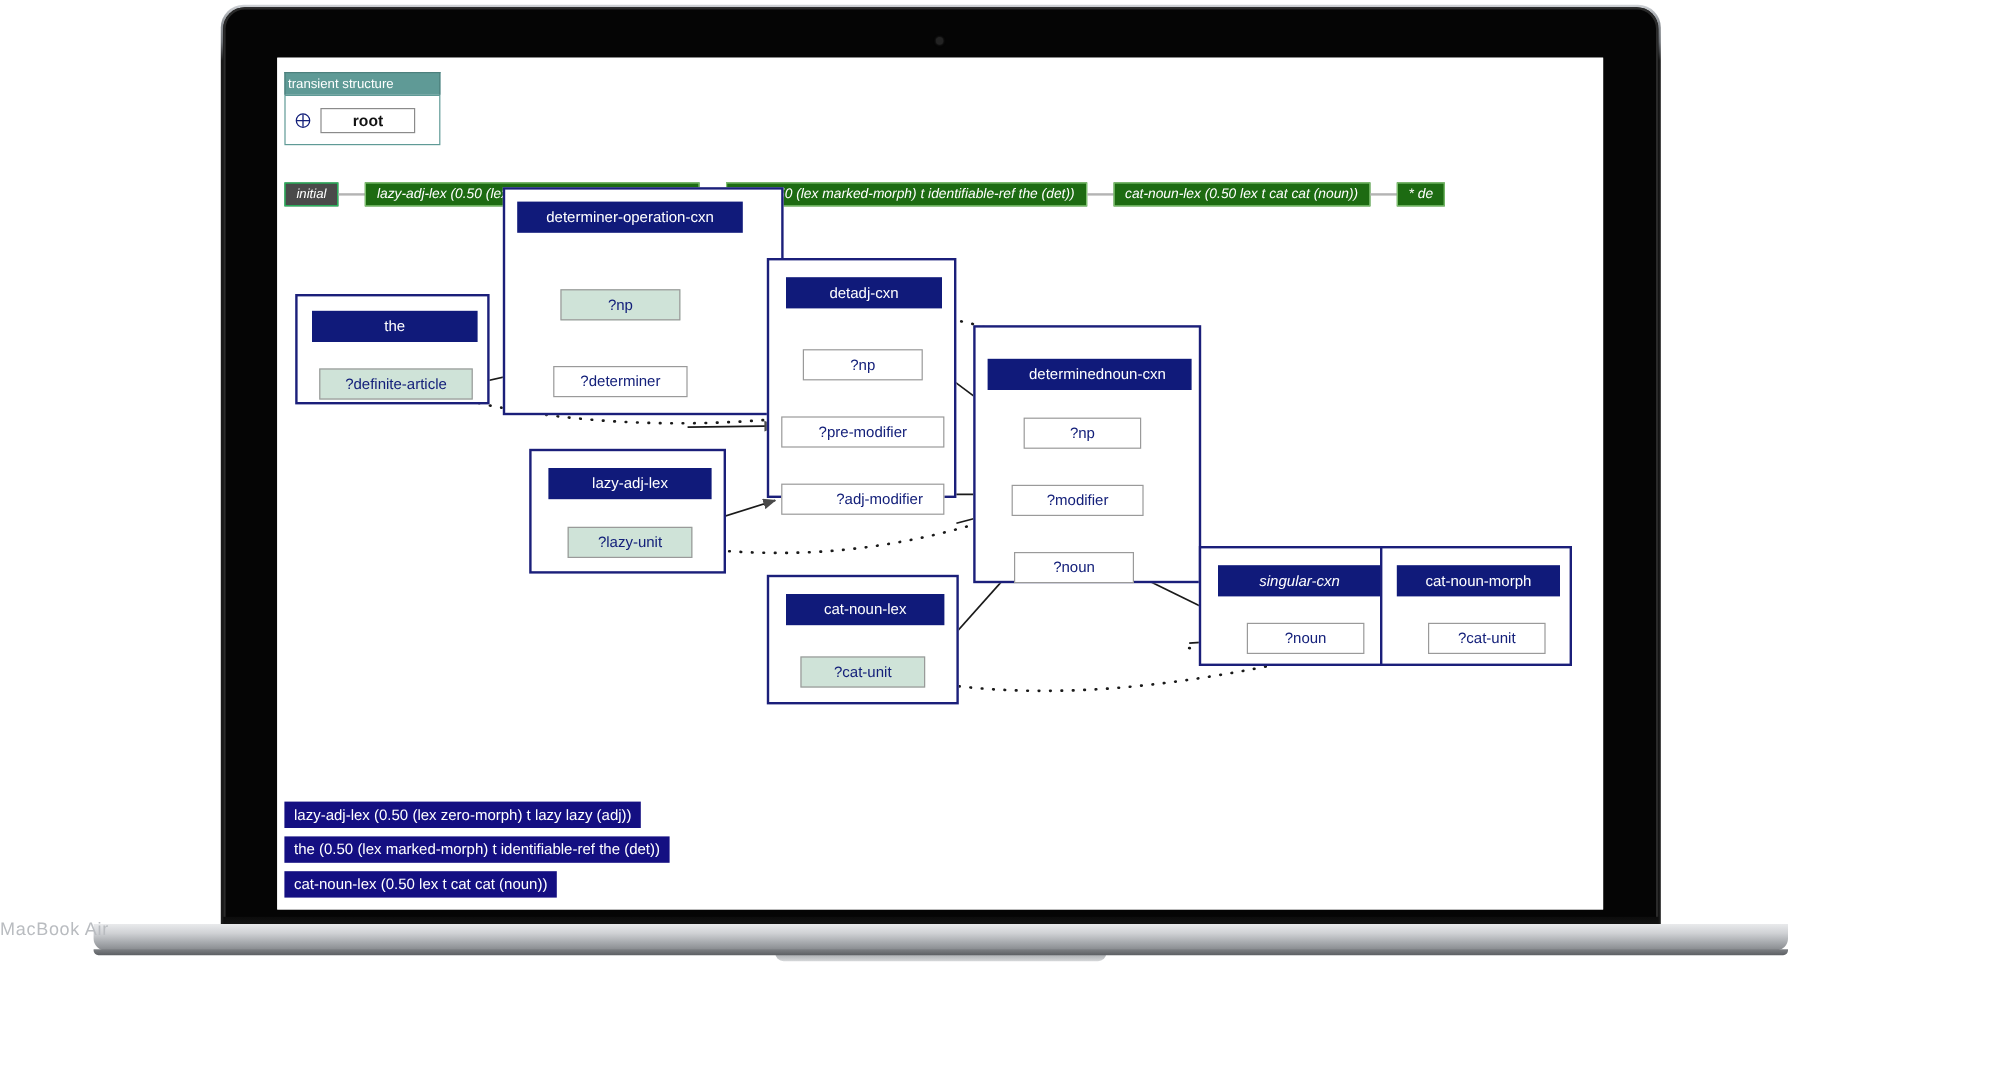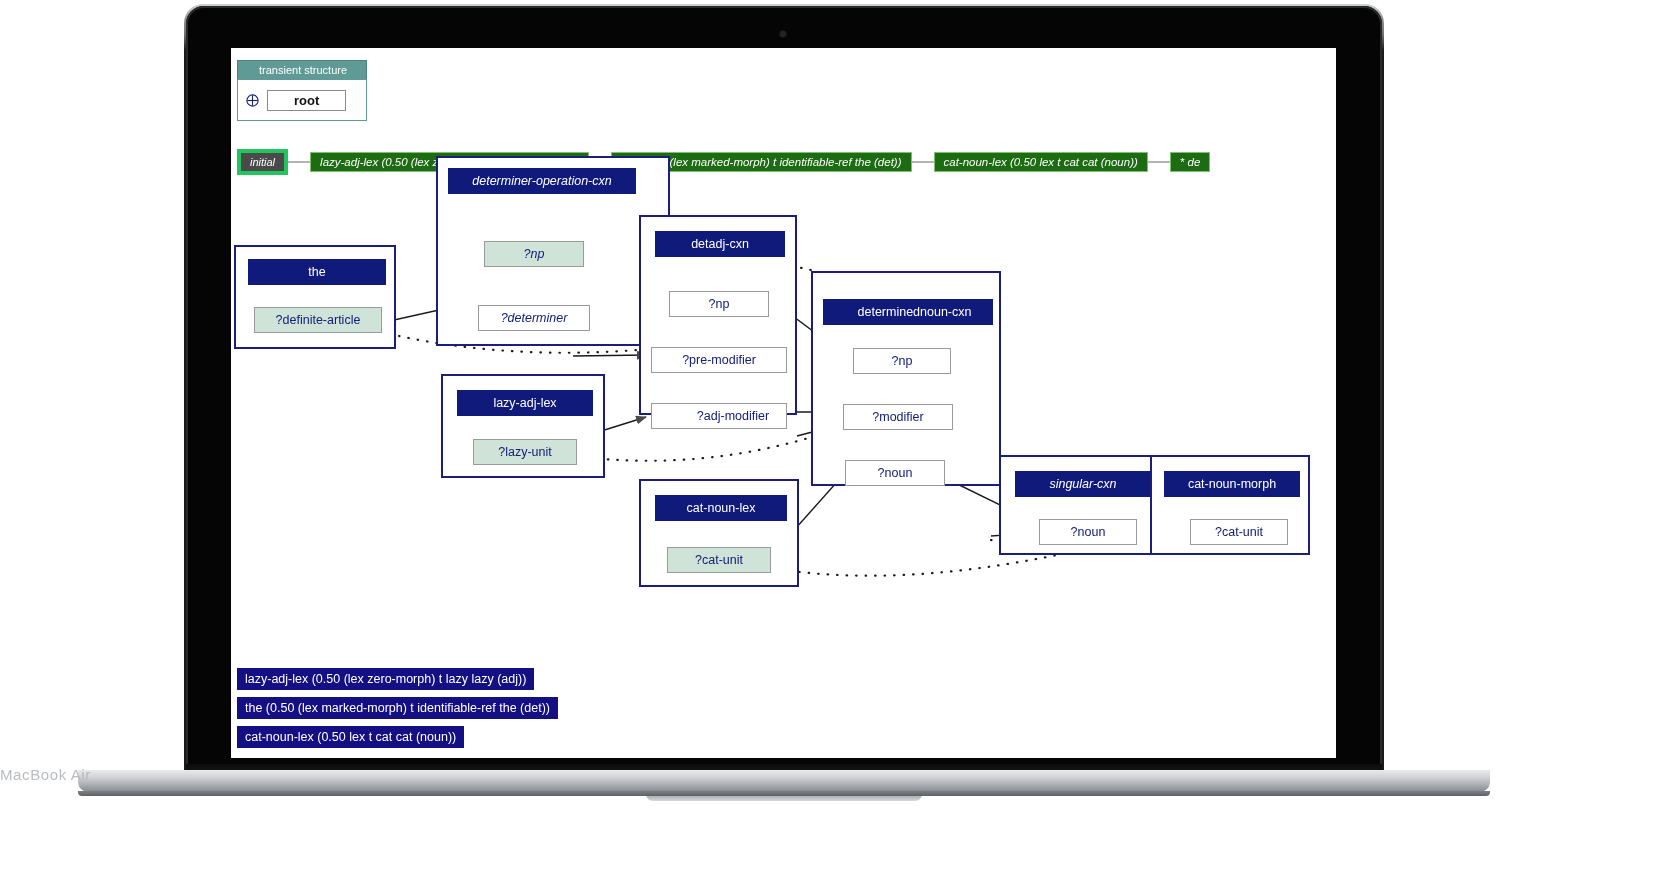--- a/index.html
+++ b/index.html
@@ -51,41 +51,41 @@
     background:linear-gradient(180deg,#7d8084 0%, #5d6064 100%);
     border-radius:0 0 4px 4px;
   }
 
   
   #app { position:relative; width:1105px; height:710px; background:#fff; }
 
   
   .ts-panel { position:absolute; left:6px; top:12px; width:130px; }
   .ts-title {
-    background:#5f9a96; color:#ffffff; font-size:11px; padding:3px 6px 3px 21px;
+    background:#5f9a96; color:#ffffff; font-size:11px; padding:3px 6px 3px 2px;
     border:1px solid #4d807d; border-bottom:none; display:inline-block;
     width:130px;
   }
   .ts-body {
     background:#ffffff; border:1px solid #5f9a96; height:42px;
     display:flex; align-items:center; padding-left:8px; gap:8px;
   }
   .plus-icon { width:13px; height:13px; position:relative; display:inline-block; }
   .plus-icon svg { display:block; }
   .root-chip {
     border:1px solid #8b8b8b; background:#ffffff; color:#121212;
     font-size:13px; font-weight:bold; padding:2px 26px;
   }
 
   
   .nodebar { position:absolute; left:6px; top:103px; height:22px; width:1160px;
     display:flex; align-items:center; }
   .nb-initial {
     background:#4a4a4a; color:#ffffff; font-size:11px; font-style:italic;
-    padding:3px 9px; border:4px solid #22c55e;
+    padding:3px 9px; border:1px solid #22c55e;
   }
   .nb-conn { width:22px; height:2px; background:#b4b4b4; }
   .nb-green {
     background:#1d6b12; color:#ffffff; font-size:11.5px; font-style:italic;
     padding:3px 9px; border:1px solid #7dc16e; white-space:nowrap;
   }
 
   
   #graph { position:absolute; left:0; top:140px; width:1105px; height:480px; }
   #graph svg { position:absolute; left:0; top:0; }
@@ -187,25 +187,25 @@
 
           <g stroke="#1a1a1a" stroke-width="2.2" fill="none" stroke-linecap="round" stroke-dasharray="0.5 9">
             <path d="M168,148 C280,172 400,168 500,150"></path>
             <path d="M336,92 C430,56 560,60 690,120"></path>
             <path d="M320,265 C430,282 520,270 610,240"></path>
             <path d="M540,380 C660,400 790,378 900,350"></path>
             <path d="M760,352 C840,368 920,364 1000,345"></path>
             <path d="M700,290 C820,270 930,280 1040,305"></path>
           </g>
         </svg>
-      <div class="cxn-box" style="left: 3px; top: 57px; width: 162px; height: 104px;">
+      <div class="cxn-box" style="left: 15px; top: 57px; width: 162px; height: 92px;">
             <div class="cxn-head" style="left: 12px; top: 12px; width: 138px;">the</div>
             <div class="unit green" style="left: 18px; top: 60px; width: 128px;">?definite-article</div>
           </div>
-          <div class="cxn-box" style="left: 205px; top: -32px; width: 234px; height: 190px; font-style: italic;">
+          <div class="cxn-box" style="left: 188px; top: -32px; width: 234px; height: 190px;">
             <div class="cxn-head" style="left: 10px; top: 10px; width: 188px;">determiner-operation-cxn</div>
             <div class="unit green" style="left: 46px; top: 83px; width: 100px;">?np</div>
             <div class="unit" style="left: 40px; top: 147px; width: 112px;">?determiner</div>
           </div>
           <div class="cxn-box" style="left: 408px; top: 27px; width: 158px; height: 200px;">
             <div class="cxn-head" style="left: 14px; top: 14px; width: 130px;">detadj-cxn</div>
             <div class="unit" style="left: 28px; top: 74px; width: 100px;">?np</div>
             <div class="unit" style="left: 10px; top: 130px; width: 136px;">?pre-modifier</div>
             <div class="unit" style="left: 10px; top: 186px; width: 136px; padding-left: 32px;">?adj-modifier</div>
           </div>

